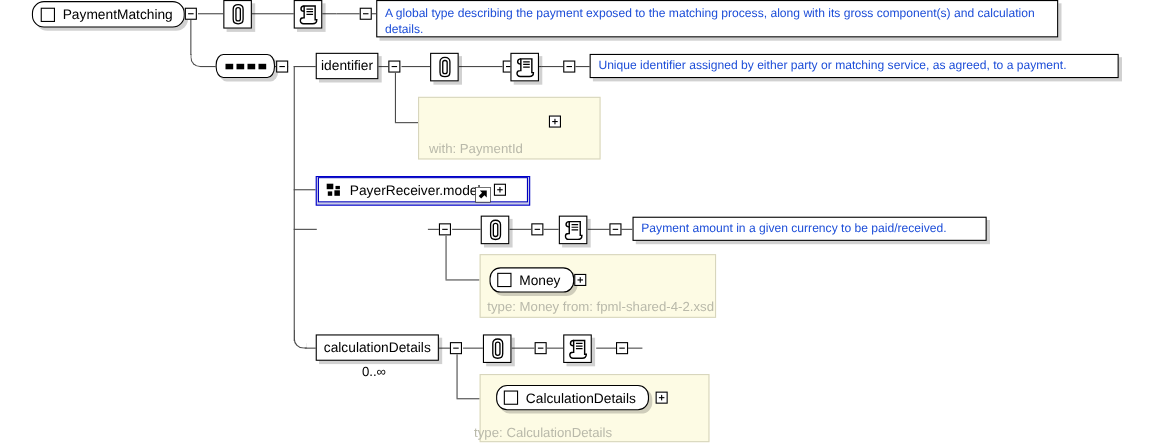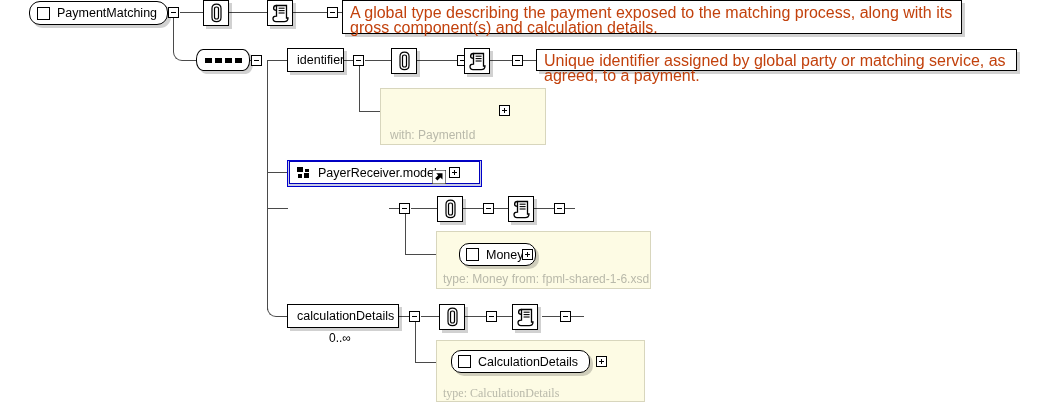--- a/index.html
+++ b/index.html
@@ -51,20 +51,21 @@
     box-shadow: 3px 3px 0 rgba(0,0,0,0.18);
     display: flex;
     align-items: center;
     white-space: nowrap;
   }
 
   
   .elem-node {
     height: 24px;
     padding: 0 9px;
+    justify-content: center;
     font-size: 12.5px;
     color: #000;
   }
 
   
   .capsule {
     position: absolute;
     box-sizing: border-box;
     height: 24px;
     padding: 0 10px 0 7px;
@@ -182,23 +183,23 @@
   }
 
   
   .doc-box {
     position: absolute;
     box-sizing: border-box;
     background: #ffffff;
     border: 1px solid #000;
     box-shadow: 3px 3px 0 rgba(0,0,0,0.18);
     padding: 4px 6px 4px 7px;
-    font-size: 16px;
+    font-size: 11px;
     line-height: 15px;
-    color: #c2410c;
+    color: #1d4ed8;
   }
 
   
   .type-panel {
     position: absolute;
     box-sizing: border-box;
     background: #fdfbe4;
     border: 1px solid #d8d6bd;
   }
   .type-caption {
@@ -384,21 +385,21 @@
                L4.5 12.2 Z" fill="#ffffff" stroke="#000000" stroke-width="1.3"></path>
       <path d="M4.5 1.5 C2.6 1.5 1.6 2.6 1.6 4.2 C1.6 5.6 2.8 6.3 4.5 6.3" fill="none" stroke="#000000" stroke-width="1.3"></path>
       <line x1="6.6" y1="4.2" x2="12.6" y2="4.2" stroke="#000" stroke-width="1.1"></line>
       <line x1="6.6" y1="6.6" x2="12.6" y2="6.6" stroke="#000" stroke-width="1.1"></line>
       <line x1="6.6" y1="9.0" x2="12.6" y2="9.0" stroke="#000" stroke-width="1.1"></line>
     </svg>
   </div>
   <div class="toggle" style="left:491px; top:55px;"></div>
 
   <div class="doc-box" style="left:515px; top:49px; width:481px; height:22px; padding-top:3px;">
-    <span>Unique identifier assigned by global party or matching service, as agreed, to a payment.</span>
+    <span>Unique identifier assigned by either party or matching service, as agreed, to a payment.</span>
   </div>
 
   <div class="type-panel" style="left:359px; top:88px; width:166px; height:57px;"></div>
   <div class="plusbox" style="left:478px; top:105px;"></div>
   <div class="type-caption" style="left:369px; top:128px;">with: PaymentId</div>
 
   <div class="group-sel-frame" style="left:266px; top:160px; width:195px; height:27px;"></div>
   <div class="group-node" style="left:268px; top:161px; width:191px;">
     <span class="group-glyph">
       <i class="g1"></i>
@@ -433,28 +434,31 @@
                L4.0 17.6 C2.0 17.6 1.0 16.3 1.0 14.6 C1.0 13.0 2.2 12.2 4.0 12.2
                L4.5 12.2 Z" fill="#ffffff" stroke="#000000" stroke-width="1.3"></path>
       <path d="M4.5 1.5 C2.6 1.5 1.6 2.6 1.6 4.2 C1.6 5.6 2.8 6.3 4.5 6.3" fill="none" stroke="#000000" stroke-width="1.3"></path>
       <line x1="6.6" y1="4.2" x2="12.6" y2="4.2" stroke="#000" stroke-width="1.1"></line>
       <line x1="6.6" y1="6.6" x2="12.6" y2="6.6" stroke="#000" stroke-width="1.1"></line>
       <line x1="6.6" y1="9.0" x2="12.6" y2="9.0" stroke="#000" stroke-width="1.1"></line>
     </svg>
   </div>
   <div class="toggle" style="left:533px; top:203px;"></div>
 
+  <div class="doc-box" style="left:554px; top:197px; width:322px; height:22px; padding-top:3px;">
+    <span>Payment amount in a given currency to be paid/received.</span>
+  </div>
 
   <div class="type-panel" style="left:415px; top:231px; width:215px; height:58px;"></div>
-  <div class="type-capsule" style="left:438px; top:243px;">
+  <div class="type-capsule" style="left:424px; top:243px;">
     <span class="sq-glyph"></span>
     <span>Money</span>
   </div>
   <div class="plusbox" style="left:501px; top:249px;"></div>
-  <div class="type-caption" style="left:422px; top:272px;">type: Money from: fpml-shared-1-6.xsd</div>
+  <div class="type-caption" style="left:422px; top:272px;">type: Money from: fpml-shared-4-2.xsd</div>
 
   <div class="node elem-node" style="left:266px; top:304px; width:112px;">
     <span>calculationDetails</span>
   </div>
   <div class="cardinality" style="left:308px; top:331px;">0..∞</div>
   <div class="toggle" style="left:388px; top:311px;"></div>
 
   <div class="icon-box" style="left:418px; top:304px;">
     <svg width="15" height="20" viewBox="0 0 15 20">
       <path d="M7.5 1.2 C4.6 1.2 3.0 2.8 3.0 5.2 L3.0 14.6 C3.0 17.2 4.8 18.7 7.5 18.7
@@ -478,15 +482,15 @@
   </div>
   <div class="toggle" style="left:539px; top:311px;"></div>
 
 
   <div class="type-panel" style="left:415px; top:340px; width:209px; height:62px;"></div>
   <div class="type-capsule" style="left:430px; top:350px;">
     <span class="sq-glyph"></span>
     <span>CalculationDetails</span>
   </div>
   <div class="plusbox" style="left:575px; top:356px;"></div>
-  <div class="type-caption" style="left:422px; top:386px;font-family:Liberation Serif, serif;">type: CalculationDetails</div>
+  <div class="type-caption" style="left:410px; top:386px;">type: CalculationDetails</div>
 
 </div>
 
 </body></html>

